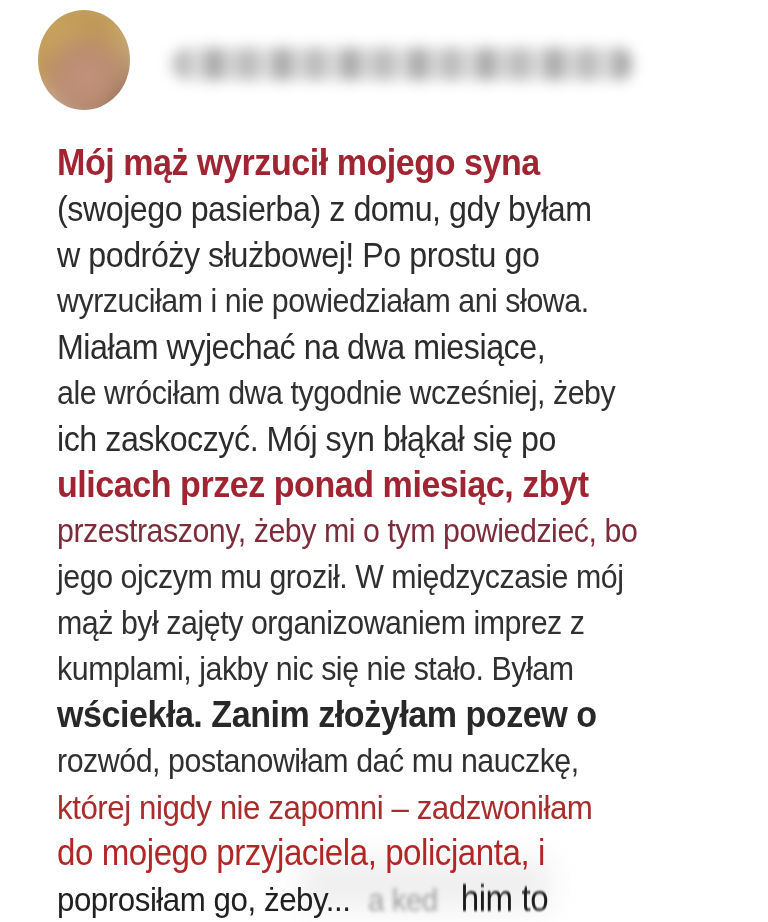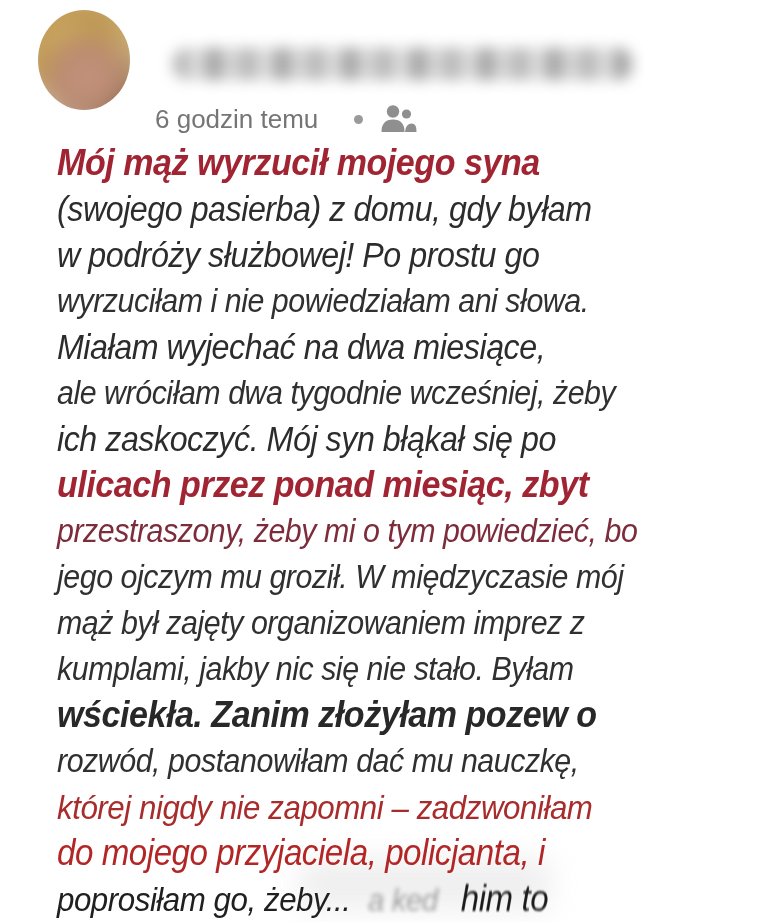--- a/index.html
+++ b/index.html
@@ -35,21 +35,21 @@
   }
   .timestamp { font-size:26px; color:#757575; letter-spacing:0; }
   .dot-sep {
     width:9px; height:9px; border-radius:50%; background:#9a9a9a;
     margin-left:36px; margin-right:16px;
   }
   .friends-icon { width:38px; height:32px; display:block; }
 
   
   .post-text {
-    position:absolute; left:57px; top:140px; width:705px;font-style:italic;
+    position:absolute; left:57px; top:140px; width:705px;
   }
   .ln {
     white-space:nowrap; line-height:46px;
     transform:scaleX(0.92); transform-origin:0 50%;
     letter-spacing:-0.5px;
   }
   .red-bold   { color:#a12433; font-weight:700; font-size:37px; }
   .blk-med    { color:#2c2c2c; font-weight:500; font-size:35px; }
   .blk-reg    { color:#303030; font-weight:400; font-size:33px; }
   .maroon     { color:#7d2c3b; font-weight:400; font-size:33px; }
@@ -76,30 +76,20 @@
 <body>
 
 <div class="screen">
 
   <div class="avatar">
     <div class="avatar-paint"></div>
   </div>
 
   <div class="name-blur"></div>
 
-  <div class="meta-row">
-    <span class="timestamp">6 godzin temu</span>
-    <span class="dot-sep"></span>
-    <svg class="friends-icon" viewBox="0 0 38 32" xmlns="http://www.w3.org/2000/svg">
-      <circle cx="14" cy="8.5" r="6.2" fill="#8f8f8f"></circle>
-      <circle cx="27.5" cy="11" r="4.6" fill="#8f8f8f"></circle>
-      <path d="M2.5 29 q0 -12.5 11.5 -12.5 q11.5 0 11.5 12.5 z" fill="#8f8f8f"></path>
-      <path d="M26 29 q0.5 -8.5 7 -8.5 q5 0.5 4.5 8.5 z" fill="#8f8f8f"></path>
-    </svg>
-  </div>
 
   <div class="erase-smudge"></div>
 
   <div class="post-text">
     <div>
         <div class="ln red-bold">Mój mąż wyrzucił mojego syna</div>
         <div class="ln blk-med">(swojego pasierba) z domu, gdy byłam</div>
         <div class="ln blk-med">w podróży służbowej! Po prostu go</div>
         <div class="ln blk-reg">wyrzuciłam i nie powiedziałam ani słowa.</div>
         <div class="ln blk-med">Miałam wyjechać na dwa miesiące,</div>

